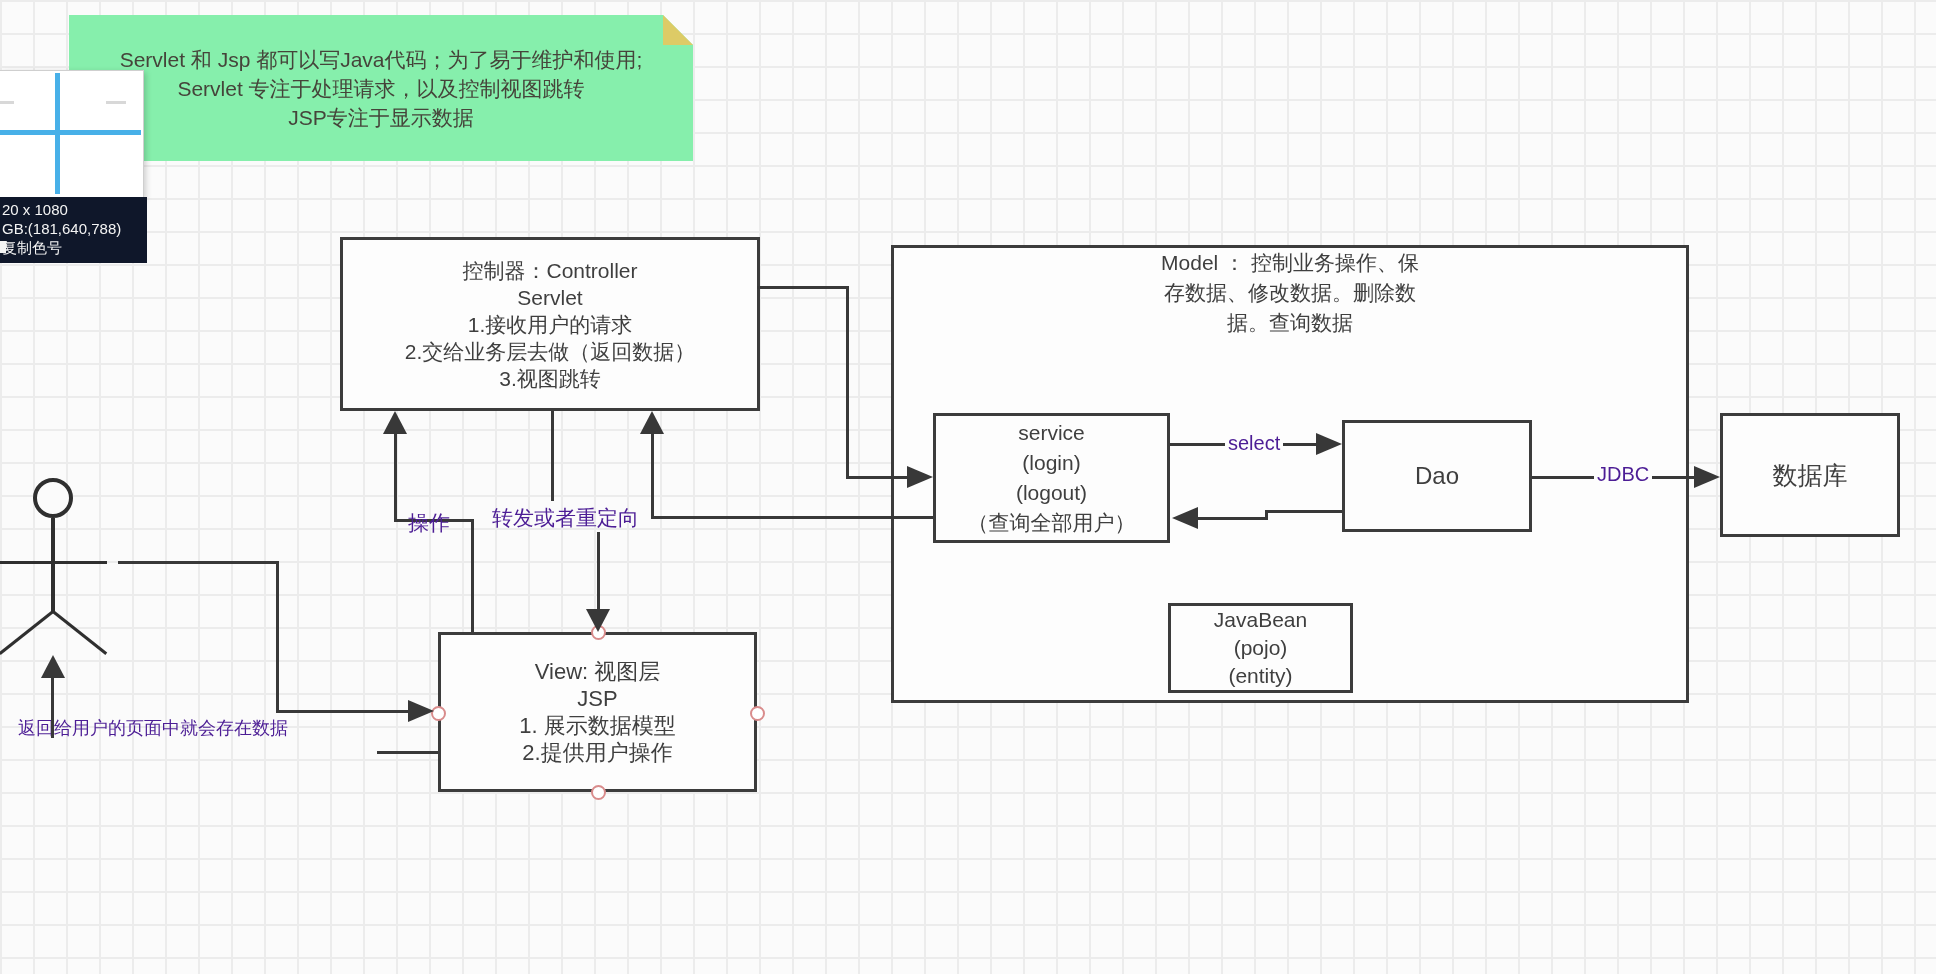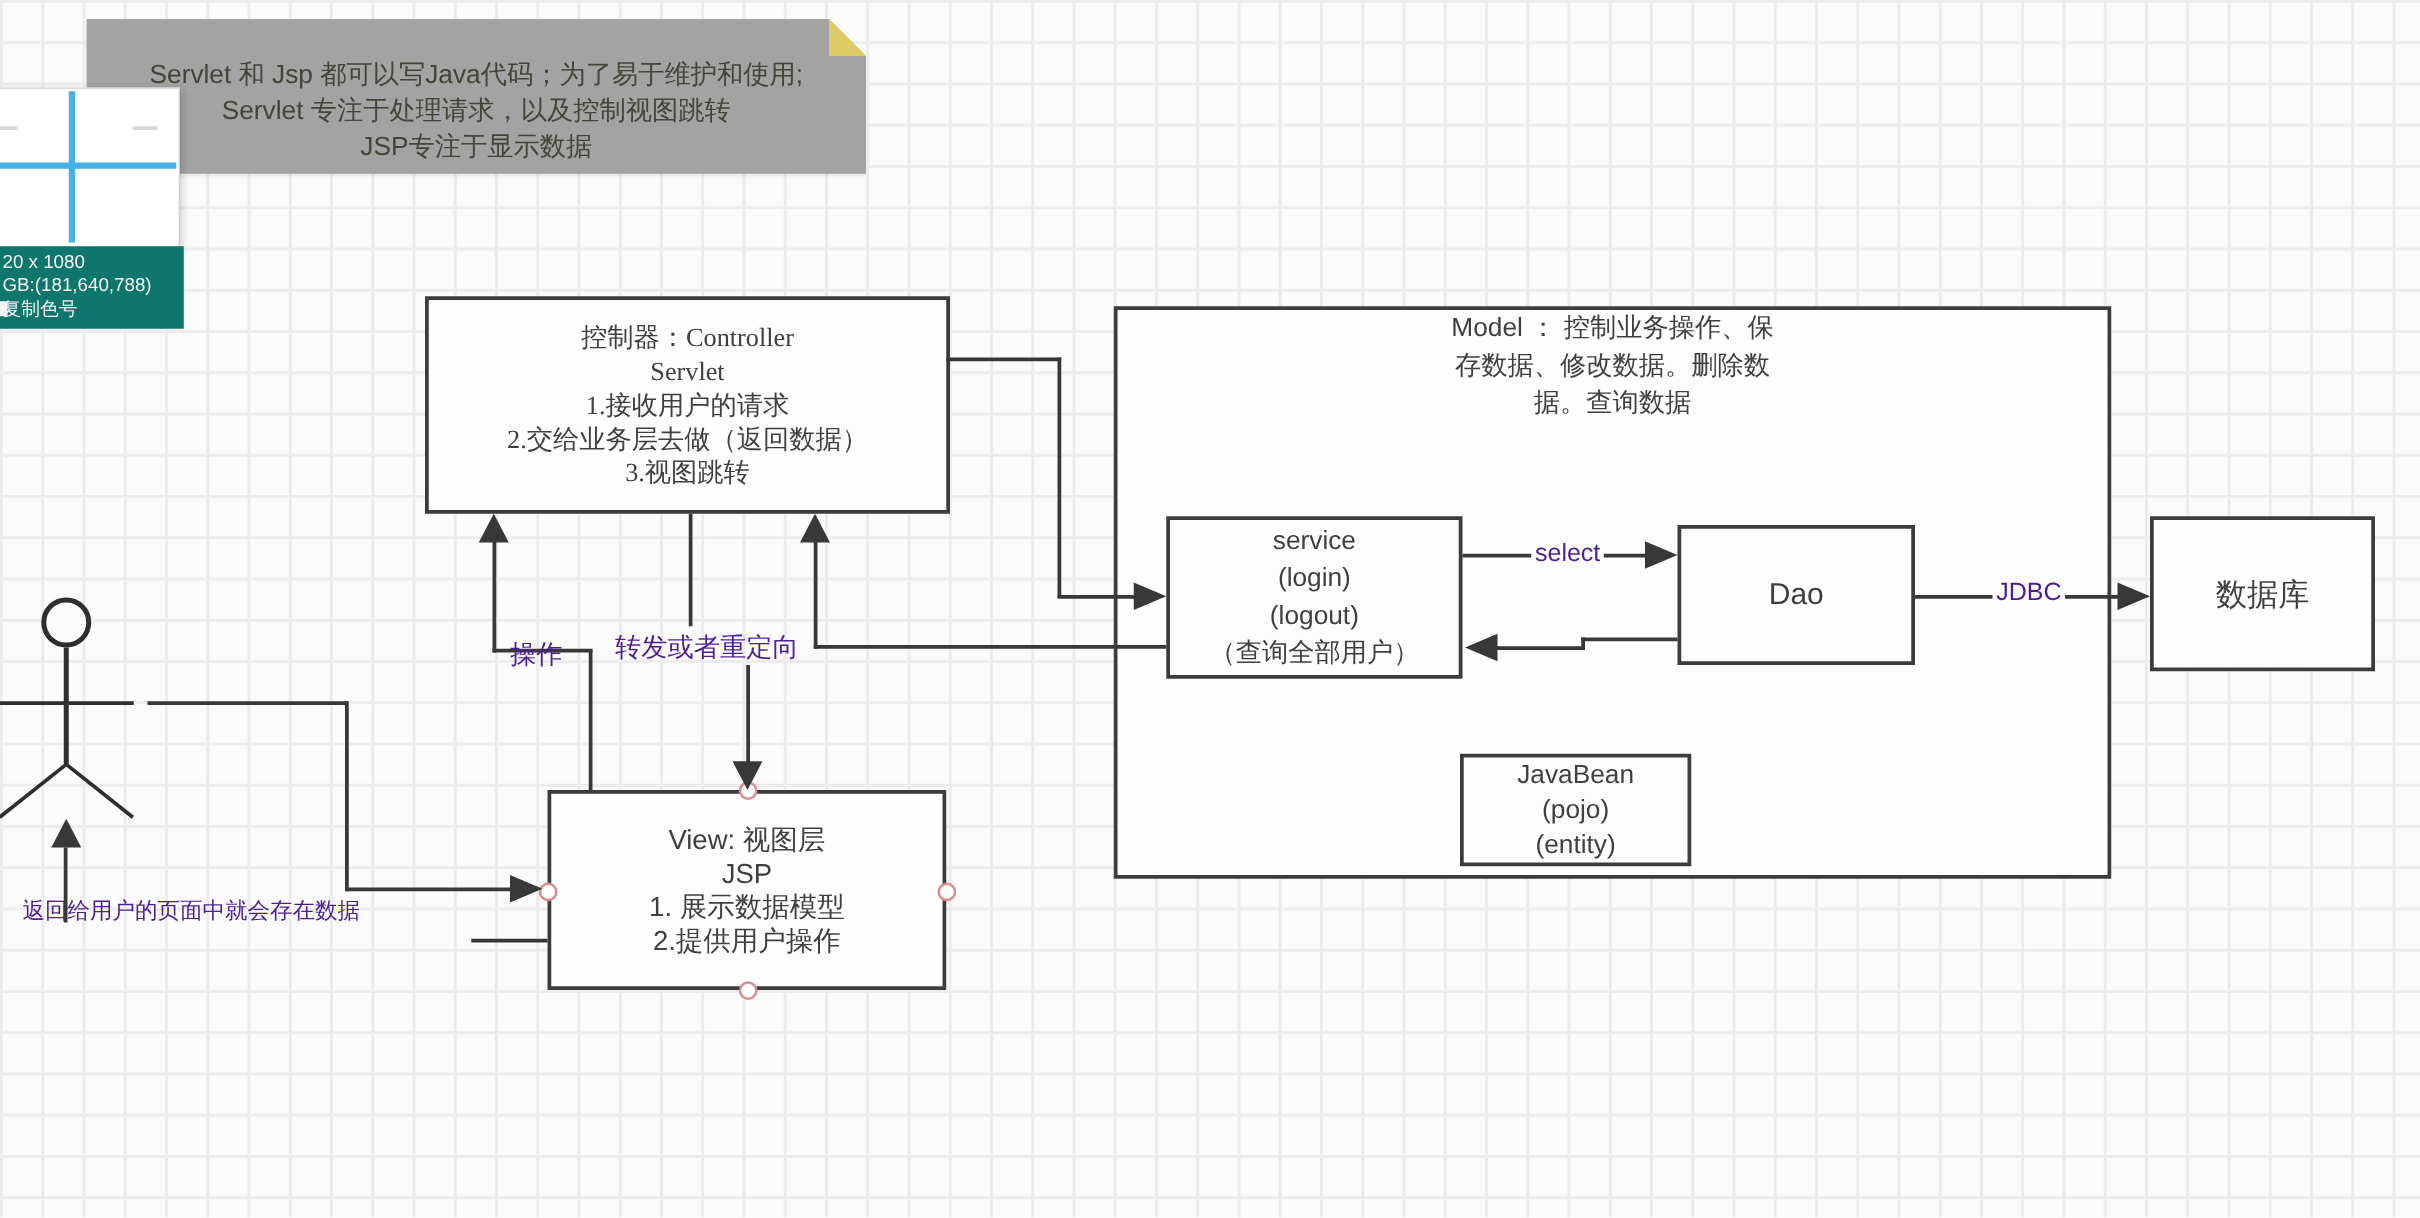--- a/index.html
+++ b/index.html
@@ -29,22 +29,22 @@
   .ar-down{border-left:12px solid transparent;border-right:12px solid transparent;border-top:23px solid #383838;}
   .ar-right{border-top:11px solid transparent;border-bottom:11px solid transparent;border-left:26px solid #383838;}
   .ar-left{border-top:11px solid transparent;border-bottom:11px solid transparent;border-right:26px solid #383838;}
   .edge-label{position:absolute;font-size:21px;color:#4c1d95;white-space:nowrap;}
   .cpoint{
     position:absolute;width:11px;height:11px;border-radius:50%;
     background:#fff;border:2px solid #d98c8c;box-sizing:content-box;
   }
   
   .note{
-    position:absolute;left:69px;top:15px;width:624px;height:124px;
-    background:#a3a3a3;
+    position:absolute;left:69px;top:15px;width:624px;height:146px;
+    background:#86efac;
     clip-path:polygon(0 0, 594px 0, 624px 30px, 624px 146px, 0 146px);
     box-shadow:0 2px 4px rgba(0,0,0,0.12);
   }
   .note-fold{
     position:absolute;left:663px;top:15px;width:30px;height:30px;
     background:#ddcb66;
     clip-path:polygon(0 0, 100% 100%, 0 100%);
   }
   .note-text{
     position:absolute;left:0;top:30px;width:100%;
@@ -52,21 +52,21 @@
     white-space:pre-line;
   }
   
   .mag-box{
     position:absolute;left:0;top:70px;width:143px;height:127px;
     background:#ffffff;border-right:1px solid #cfcfcf;border-top:1px solid #cfcfcf;
     box-shadow:2px 2px 6px rgba(0,0,0,0.18);
   }
   .mag-panel{
     position:absolute;left:0;top:197px;width:147px;height:66px;
-    background:#0f766e;color:#f4f4f4;font-size:15px;line-height:19px;
+    background:#0f172a;color:#f4f4f4;font-size:15px;line-height:19px;
     padding-top:3px;box-sizing:border-box;
   }
   .mag-panel div{padding-left:2px;white-space:nowrap;}
   .stick{position:absolute;background:#2f2f2f;}
 </style>
 </head>
 <body>
 
 <div class="note">
   <div class="note-text">Servlet 和 Jsp  都可以写Java代码；为了易于维护和使用;
@@ -85,21 +85,21 @@
 </div>
 <div class="mag-panel">
   <div>20 x 1080</div>
   <div>GB:(181,640,788)</div>
   <div style="position:relative;">
     <span class="abs" style="left:0;top:3px;width:6px;height:12px;background:#f4f4f4;"></span>
     <span>复制色号</span>
   </div>
 </div>
 
-<div class="shape" style="left:340px;top:237px;width:420px;height:174px;font-size:21px;line-height:27px;font-family:Liberation Serif, serif;">
+<div class="shape" style="left:340px;top:237px;width:420px;height:174px;font-size:21px;line-height:27px;">
   <span>控制器：Controller
 Servlet
 1.接收用户的请求
 2.交给业务层去做（返回数据）
 3.视图跳转</span>
 </div>
 
 <div class="shape" style="left:891px;top:245px;width:798px;height:458px;font-size:21px;line-height:30px;align-items:flex-start;">
   <span>Model ： 控制业务操作、保
 存数据、修改数据。删除数

